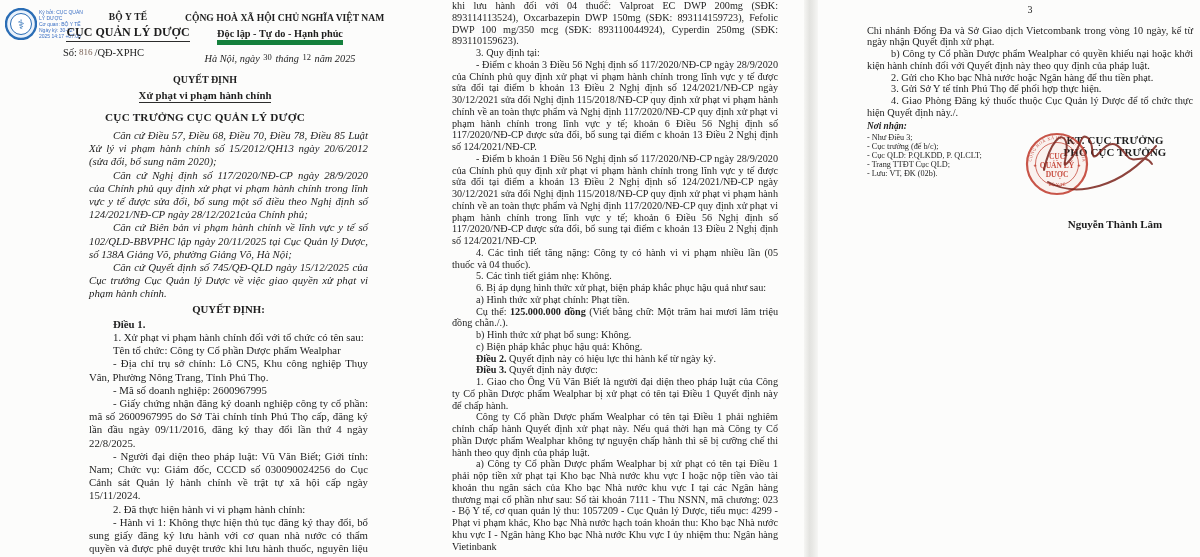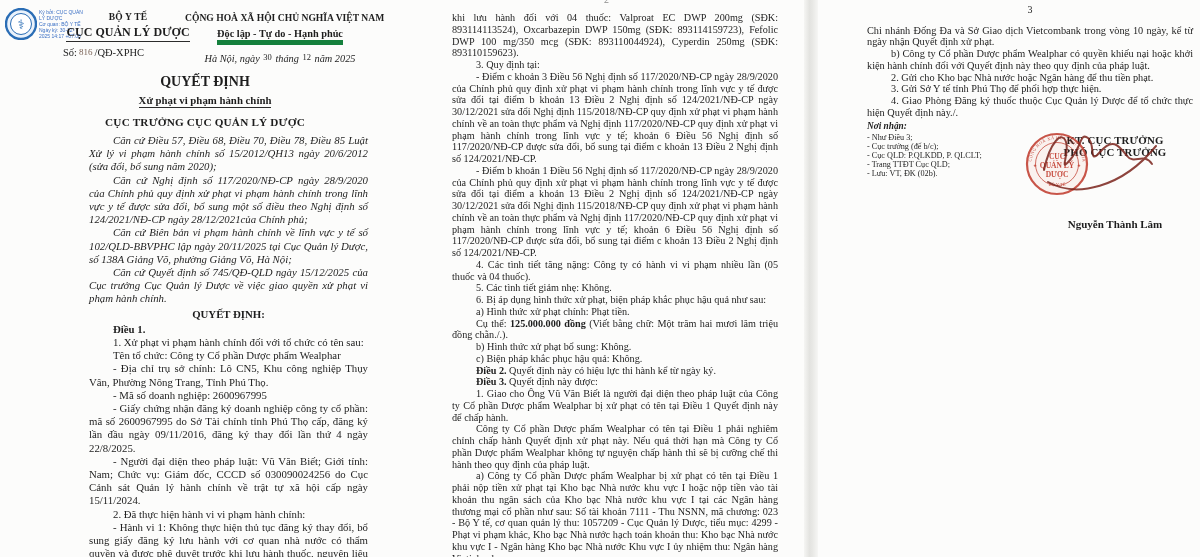--- a/index.html
+++ b/index.html
@@ -16,31 +16,31 @@
   .hl-block .ministry { font-size:9.5px; font-weight:bold; letter-spacing:.2px; }
   .hl-block .agency { font-size:12px; font-weight:bold; display:inline-block; border-bottom:1px solid #2c2c2c; padding-bottom:1px; }
   .so-line { position:absolute; left:28px; top:47px; font-size:10.5px; }
   .so-num { color:#7a6255; font-size:9px; position:relative; top:-1px; padding:0 2px;text-align:right; }
   .hr-block { position:absolute; left:150px; top:12px; width:190px; text-align:center; }
   .hr-block .republic { font-size:9.6px; font-weight:bold; white-space:nowrap; }
   .hr-block .motto { font-size:10.3px; font-weight:bold; display:inline-block; border-bottom:5px solid #15803d; padding-bottom:1px; margin-top:1px; }
   .hr-block .dateline { font-size:10.3px; font-style:italic; margin-top:8px; }
   .ins-num { font-style:normal; font-size:8.5px; position:relative; top:-2px; padding:0 1px; }
   .titles { text-align:center; margin-top:4px; }
-  .titles .t1 { font-size:14px; font-weight:bold; }
+  .titles .t1 { font-size:10px; font-weight:bold; }
   .titles .t2 { font-size:10.8px; font-weight:bold; display:inline-block; border-bottom:1px solid #2c2c2c; padding-bottom:1px; }
   .titles .t3 { font-size:11.2px; font-weight:bold; margin-top:8px; letter-spacing:.2px; }
   .body1 { margin-top:6px; padding:0 7px; font-size:10.8px; line-height:13.2px; text-align:justify; }
   .body1 p { text-indent:24px;margin-left:47px; }
   .rec { font-style:italic; }
   .dword { text-align:center; font-weight:bold; text-indent:0 !important; margin:2px 0; }
   .art-label { font-weight:bold; }
 
   
-  .page2 { position:absolute; left:452px; top:0; width:326px; height:557px; padding-top:12px; font-size:10.2px; line-height:11.75px; text-align:justify; }
+  .page2 { position:absolute; left:452px; top:0; width:326px; height:557px; font-size:10.2px; line-height:11.75px; text-align:justify; }
   .page2 p { text-indent:24px; }
   .page2 p.cont { text-indent:0; }
   .pn2 { position:absolute; top:-6px; left:152px; font-size:10px; color:#8b8b8b; text-indent:0 !important; }
   .bold { font-weight:bold; }
 
   
   .strip { position:absolute; left:804px; top:0; width:14px; height:557px;
            background:linear-gradient(90deg,#f5f5f3 0%,#e3e3e0 40%,#e8e8e5 60%,#f6f6f4 100%); }
 
   

